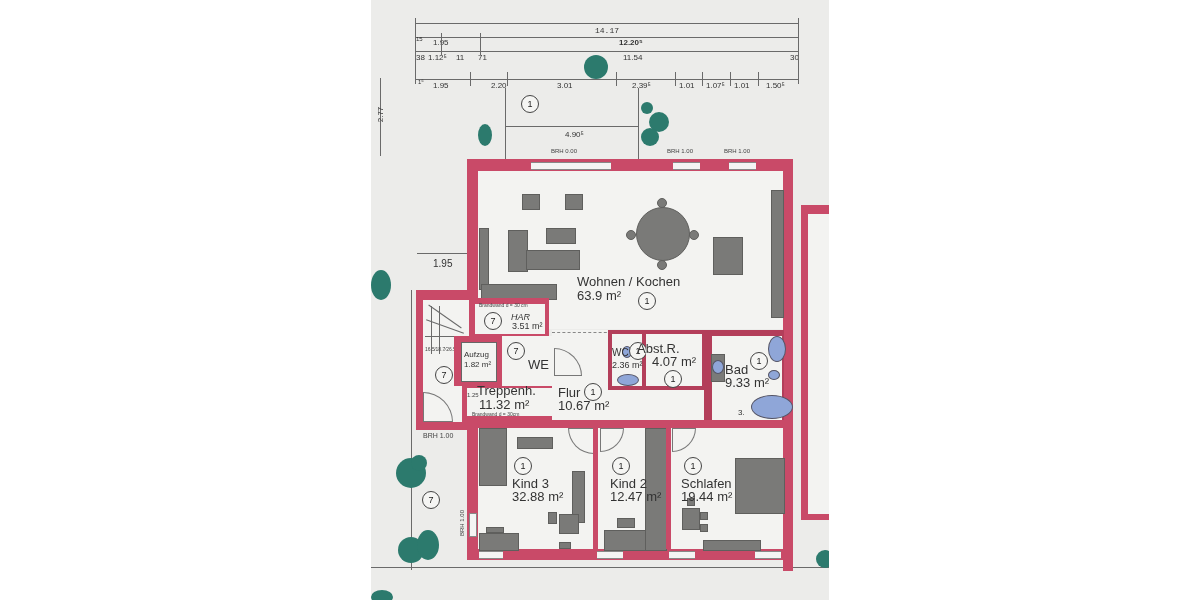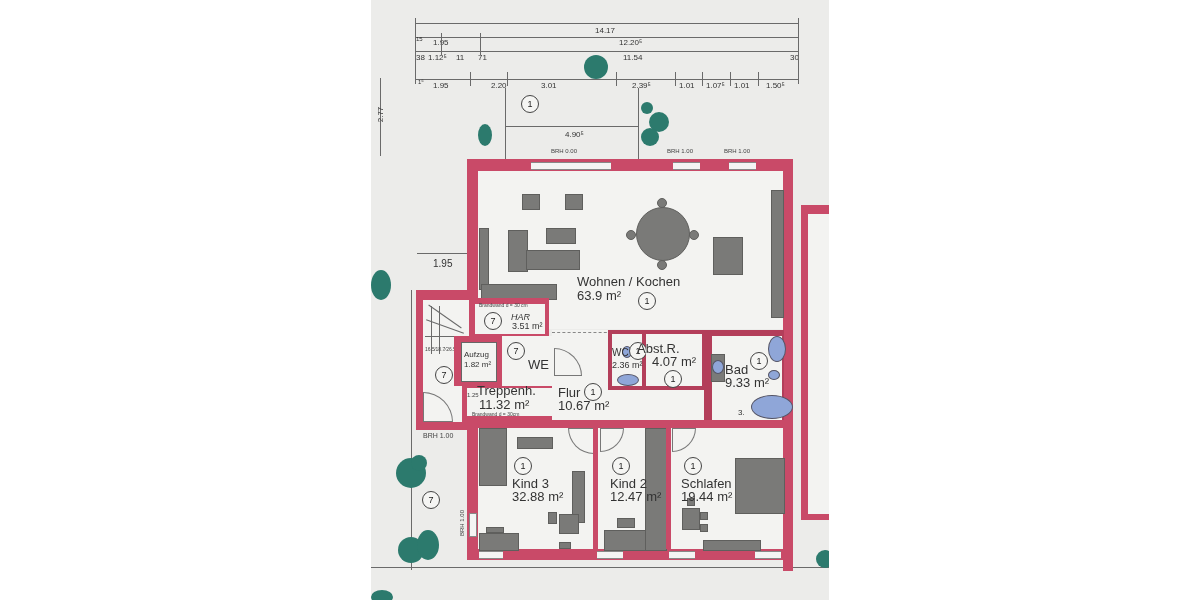--- a/index.html
+++ b/index.html
@@ -18,37 +18,37 @@
   .circ{position:absolute;width:16px;height:16px;border:1px solid #444;border-radius:50%;background:#f5f5f3;font-size:9px;text-align:center;line-height:16px;color:#222;}
   .tree{position:absolute;background:#2c7a6d;border-radius:50%;}
   .arc{position:absolute;border:1px solid #777;border-radius:0 100% 0 0;}
 </style>
 </head>
 <body>
 
 <div id="sheet">
 
   <div class="line" style="left:44px;top:23px;width:384px;height:1px;"></div>
-  <div class="dim" style="left:224px;top:26px;">14.17</div>
+  <div class="dim" style="left:224px;top:26px;font-family:Liberation Mono, monospace;">14.17</div>
   <div class="line" style="left:44px;top:37px;width:384px;height:1px;"></div>
   <div class="dim" style="left:45px;top:36px;font-size:6px;">15</div>
   <div class="dim" style="left:62px;top:38px;">1.95</div>
-  <div class="dim" style="left:248px;top:38px;">12.20⁵</div>
+  <div class="dim" style="left:248px;top:38px;font-weight:bold;">12.20⁵</div>
   <div class="line" style="left:44px;top:51px;width:384px;height:1px;"></div>
   <div class="dim" style="left:45px;top:53px;">38</div>
   <div class="dim" style="left:57px;top:53px;">1.12⁵</div>
   <div class="dim" style="left:85px;top:53px;">11</div>
   <div class="dim" style="left:107px;top:53px;">71</div>
   <div class="dim" style="left:252px;top:53px;">11.54</div>
   <div class="dim" style="left:419px;top:53px;">30</div>
   <div class="line" style="left:44px;top:79px;width:384px;height:1px;"></div>
   <div class="dim" style="left:47px;top:79px;font-size:6px;">1⁵</div>
   <div class="dim" style="left:62px;top:81px;">1.95</div>
   <div class="dim" style="left:120px;top:81px;">2.20</div>
-  <div class="dim" style="left:170px;top:81px;">3.01</div>
+  <div class="dim" style="left:186px;top:81px;">3.01</div>
   <div class="dim" style="left:261px;top:81px;">2.39⁵</div>
   <div class="dim" style="left:308px;top:81px;">1.01</div>
   <div class="dim" style="left:335px;top:81px;">1.07⁵</div>
   <div class="dim" style="left:363px;top:81px;">1.01</div>
   <div class="dim" style="left:395px;top:81px;">1.50⁵</div>
 
   <div class="line" style="left:44px;top:18px;width:1px;height:66px;"></div>
   <div class="line" style="left:427px;top:18px;width:1px;height:66px;"></div>
   <div class="line" style="left:70px;top:33px;width:1px;height:22px;"></div>
   <div class="line" style="left:109px;top:33px;width:1px;height:22px;"></div>

